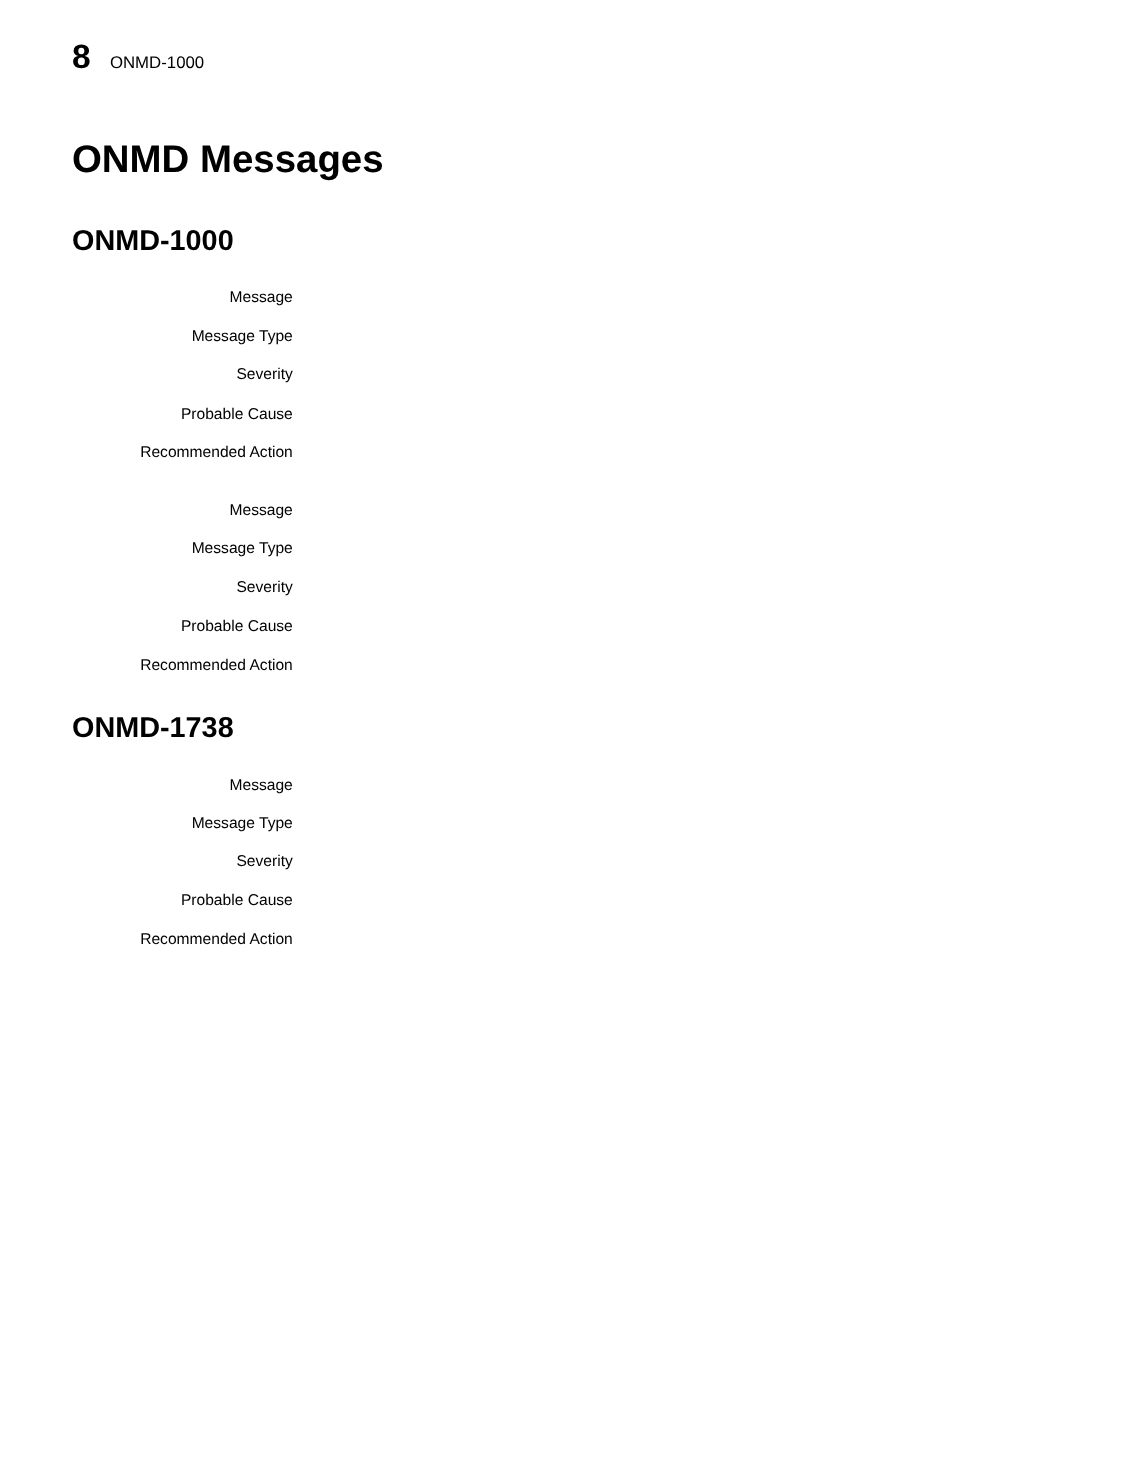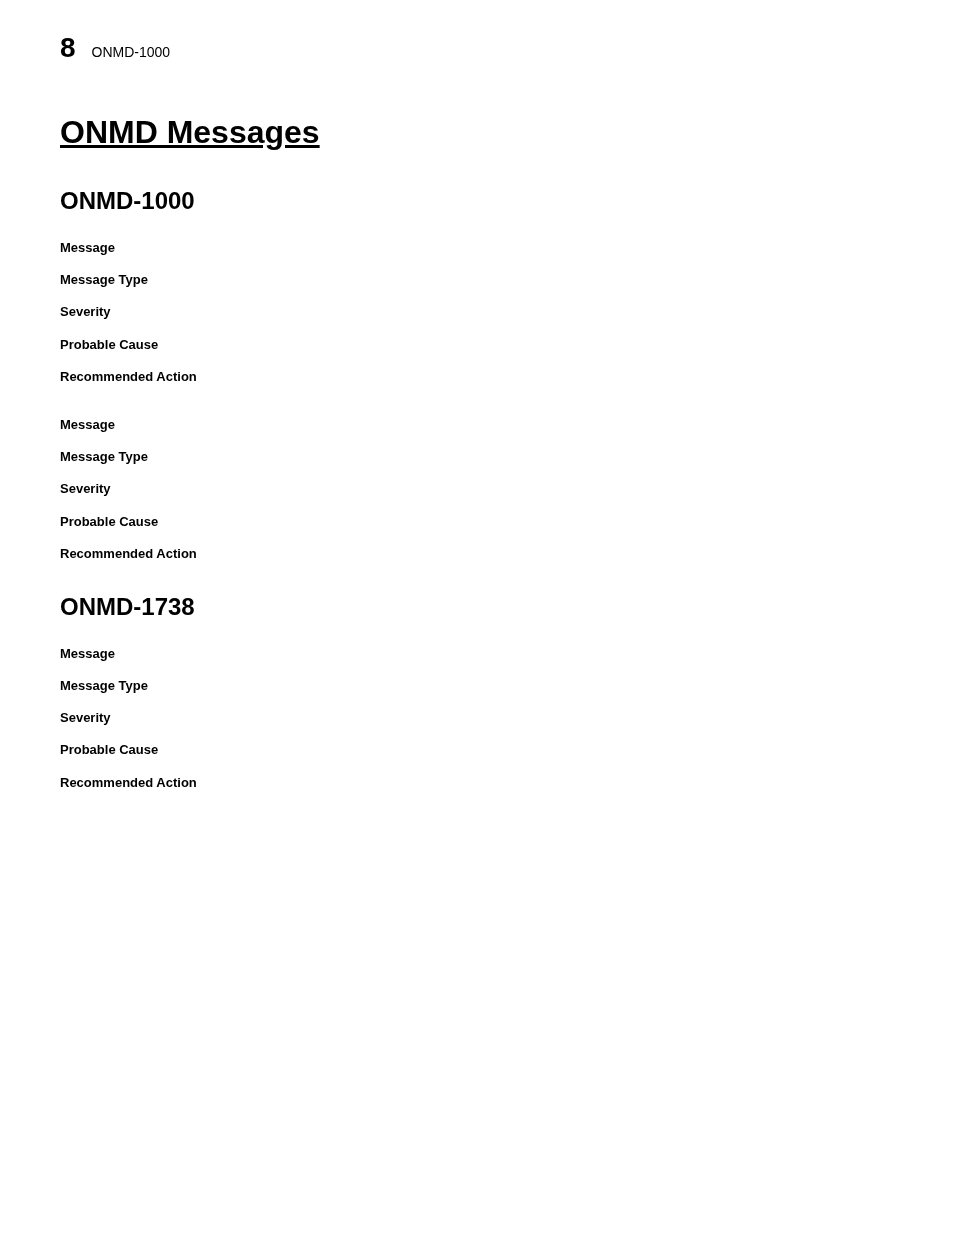--- a/index.html
+++ b/index.html
@@ -38,21 +38,20 @@
 
     .main-content {
       padding: 20px 60px 40px 60px;
     }
 
     .doc-title {
       font-size: 32px;
       font-weight: bold;
       margin-bottom: 36px;
       margin-top: 10px;
-      text-decoration: underline;
     }
 
     .section {
       margin-bottom: 30px;
     }
 
     .section-heading {
       font-size: 24px;
       font-weight: bold;
       margin-bottom: 24px;
@@ -60,22 +59,23 @@
 
     .field-row {
       display: flex;
       margin-bottom: 14px;
       align-items: flex-start;
     }
 
     .field-label {
       width: 200px;
       min-width: 200px;
+      text-align: right;
       font-size: 13px;
-      font-weight: bold;
+      font-weight: normal;
       padding-right: 16px;
       line-height: 1.4;
     }
 
     .field-value {
       font-size: 13px;
       flex: 1;
       line-height: 1.4;
     }
   </style>

